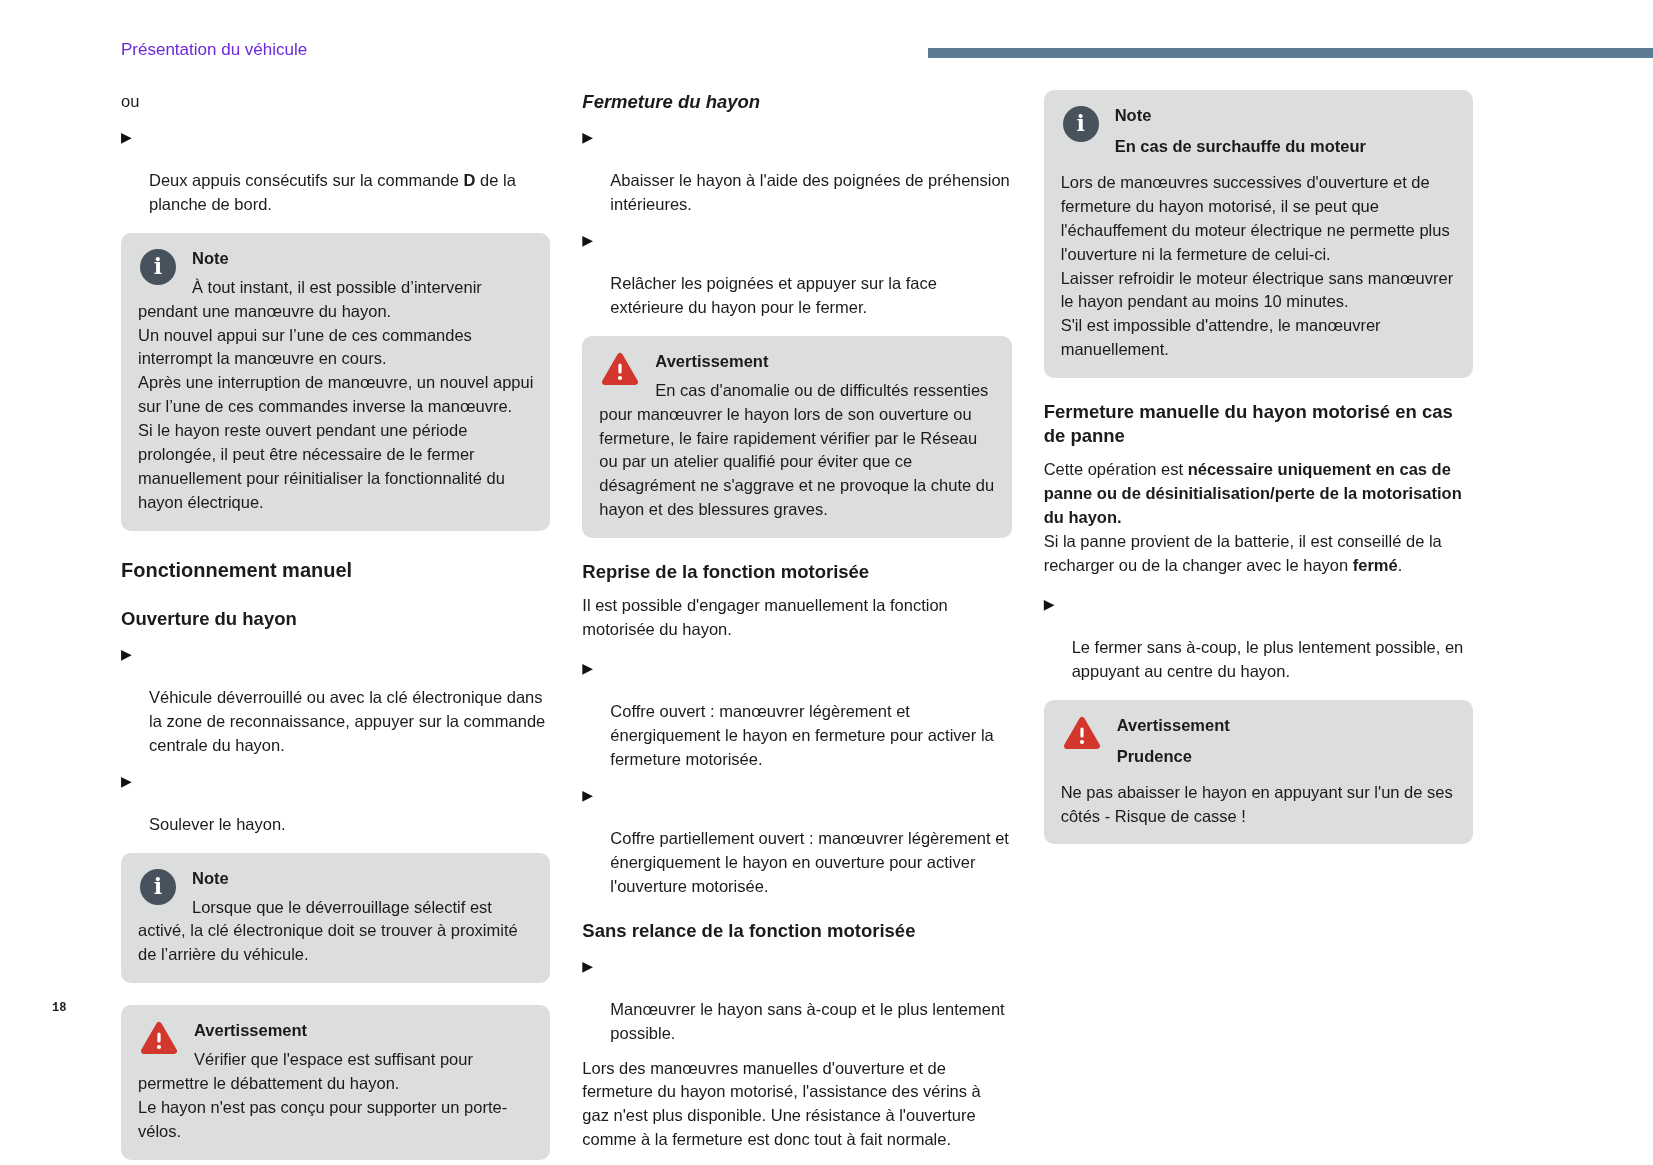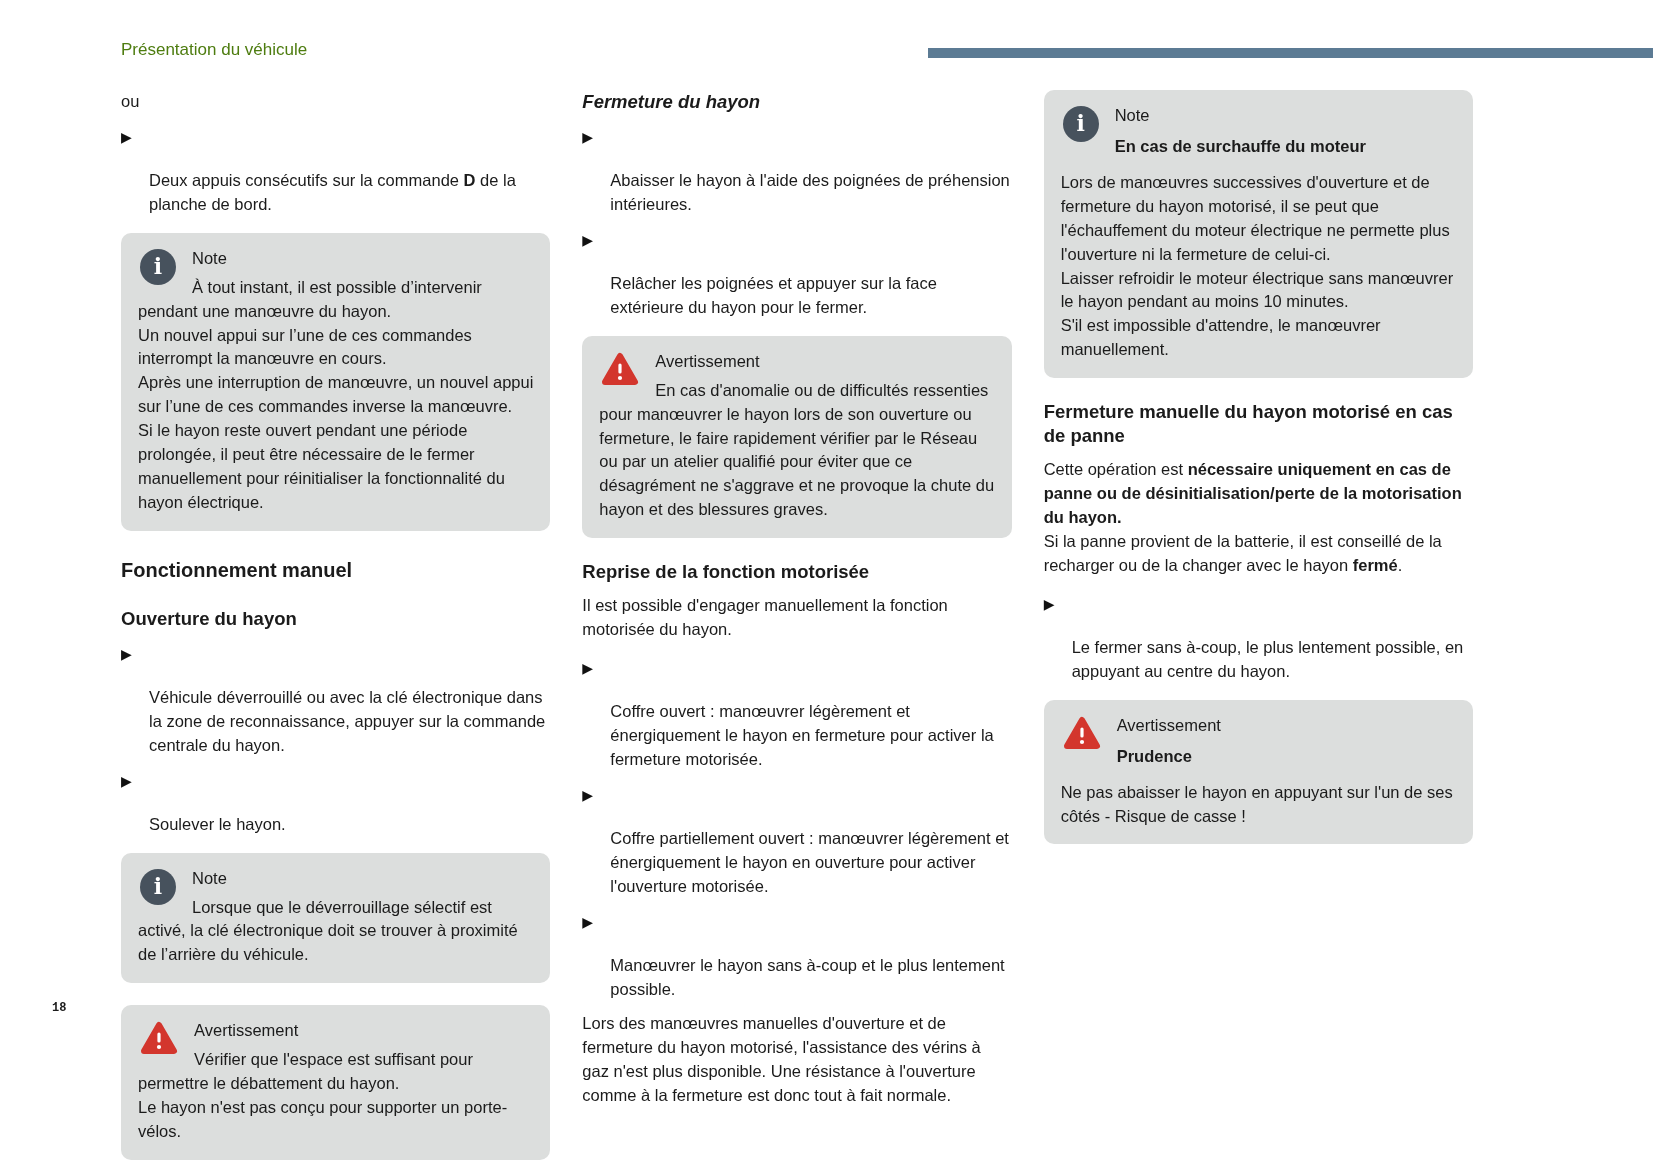--- a/index.html
+++ b/index.html
@@ -3,21 +3,21 @@
 <meta charset="utf-8">
 <style>
   html, body { margin: 0; padding: 0; }
   body {
     width: 1653px; height: 1165px; position: relative;
     background: #ffffff; color: #1b1b1b;
     font-family: "Liberation Sans", sans-serif;
     font-size: 16.5px; line-height: 1.45;
     overflow: hidden;
   }
-  .doc-title { position: absolute; left: 121px; top: 38px; font-size: 17px; color: #4d7c0f; }
+  .doc-title { position: absolute; left: 121px; top: 38px; font-size: 17px; color: #6d28d9; }
   .top-bar { position: absolute; left: 928px; right: 0; top: 48px; height: 10px; background: #5c7b94; }
   .columns {
     position: absolute; left: 121px; top: 90px; width: 1352px;
     display: grid; grid-template-columns: 1fr 1fr 1fr; column-gap: 32px;
   }
   .col { min-width: 0; }
   p.lead { margin: 0 0 10px 0; }
   h2 { font-size: 20px; margin: 26px 0 24px 0; line-height: 1.3; }
   h3 { font-size: 18.5px; margin: 20px 0 8px 0; line-height: 1.3; }
   h3.first, h2.first { margin-top: 0; font-style: italic; }
@@ -31,21 +31,21 @@
     overflow: hidden;
   }
   .icon-float { float: left; margin: 2px 16px 8px 2px; }
   .info-badge {
     display: flex; align-items: center; justify-content: center;
     width: 36px; height: 36px; border-radius: 50%;
     background: #47525d; color: #ffffff;
     font-family: "DejaVu Serif", serif; font-weight: 700; font-size: 22px;
   }
   .warn-svg { display: block; }
-  .box-title { display: block; font-weight: 400; }
+  .box-title { display: block; font-weight: 700; }
   .box-sub { display: block; font-weight: 700; margin-top: 7px; }
   .box-body { white-space: pre-line; margin-top: 5px; }
   .box-body.gap { margin-top: 12px; }
   .page-num { position: absolute; left: 52px; top: 1000px; font-weight: 700; font-size: 12px; font-family: Liberation Mono, monospace; }
 </style>
 </head>
 <body>
 
 <span class="doc-title">Présentation du véhicule</span>
 <div class="top-bar"></div>
@@ -133,20 +133,21 @@
 
     <div class="bullet">
       <span class="marker">▶</span>
       <span class="btext">Coffre ouvert : manœuvrer légèrement et énergiquement le hayon en fermeture pour activer la fermeture motorisée.</span>
     </div>
     <div class="bullet">
       <span class="marker">▶</span>
       <span class="btext">Coffre partiellement ouvert : manœuvrer légèrement et énergiquement le hayon en ouverture pour activer l'ouverture motorisée.</span>
     </div>
 
+    <h3>Sans relance de la fonction motorisée</h3>
 
     <div class="bullet">
       <span class="marker">▶</span>
       <span class="btext">Manœuvrer le hayon sans à-coup et le plus lentement possible.</span>
     </div>
 
     <p class="para">Lors des manœuvres manuelles d'ouverture et de fermeture du hayon motorisé, l'assistance des vérins à gaz n'est plus disponible. Une résistance à l'ouverture comme à la fermeture est donc tout à fait normale.</p>
 
   </section>
 

